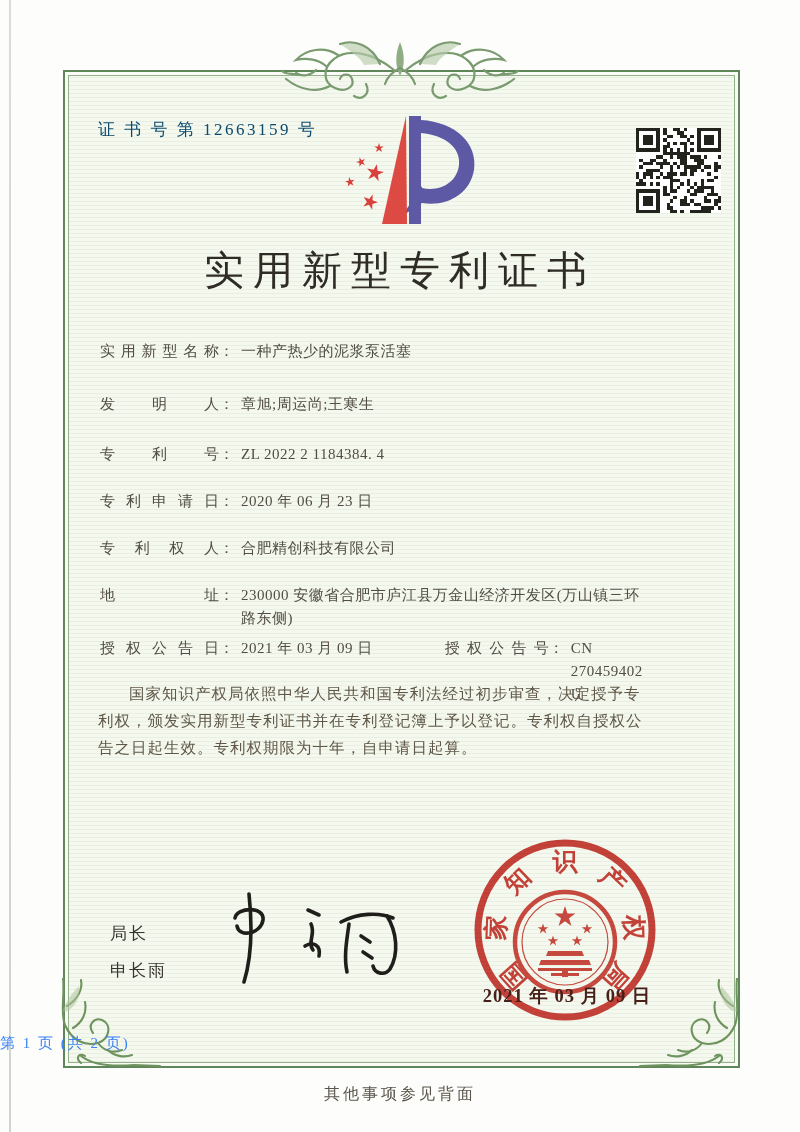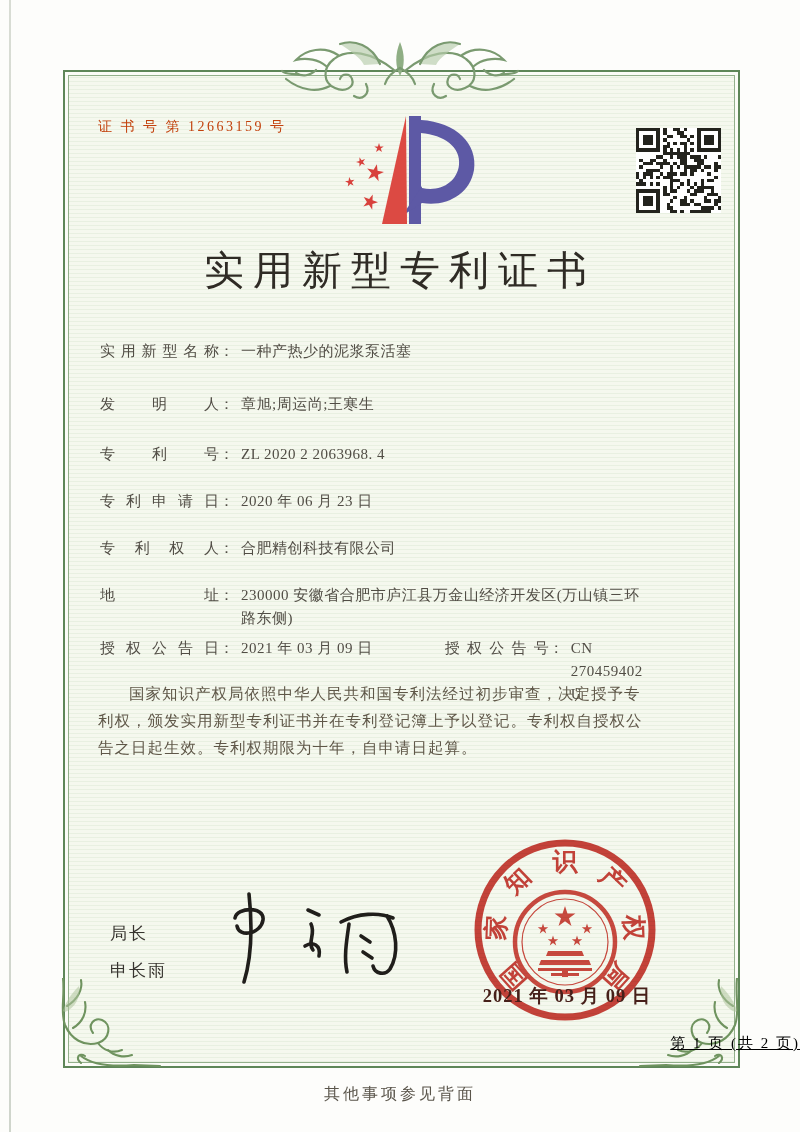--- a/index.html
+++ b/index.html
@@ -27,21 +27,21 @@
       repeating-linear-gradient(0deg,
         rgba(148,184,136,0.13) 0px, rgba(148,184,136,0.13) 1px,
         rgba(255,255,255,0) 1px, rgba(255,255,255,0) 4px);
   }
   .ornament { position:absolute; pointer-events:none; }
   .ornament svg { display:block; }
 
   
   .cert-number {
     position:absolute; left:98px; top:118px;
-    font-size:14px; letter-spacing:2.5px; color:#c2410c;
+    font-size:17px; letter-spacing:2.5px; color:#0c4a6e;
   }
   .logo { position:absolute; left:330px; top:110px; width:152px; height:128px; }
   .qr {
     position:absolute; left:636px; top:128px; width:85px; height:85px;
     display:grid; grid-template-columns:repeat(25,1fr); grid-template-rows:repeat(25,1fr);
     background:#ffffff;
   }
   .qr div.on { background:#23231d; }
 
   .title {
@@ -81,22 +81,22 @@
   .seal-char {
     font-size:25px; font-weight:bold; fill:#c8362e;
     text-anchor:middle; dominant-baseline:central;
     font-family:"Liberation Serif","DejaVu Serif",serif;
   }
   .seal-date {
     position:absolute; left:477px; top:983px; width:180px; text-align:center;
     font-size:18.5px; font-weight:bold; color:#47201a; letter-spacing:1px; z-index:5;
   }
   .page-num {
-    position:absolute; left:0; right:0; top:1034px; text-align:right;
-    font-size:15px; letter-spacing:2px; color:#000000;text-decoration:underline;
+    position:absolute; left:0; right:0; top:1034px; text-align:left;
+    font-size:15px; letter-spacing:2px; color:#3b82f6;
   }
   .back-note {
     position:absolute; left:0; right:0; top:1084px; text-align:center;
     font-size:16px; letter-spacing:3px; color:#5a554b;
   }
 </style>
 </head>
 <body>
 
 <div class="page">
@@ -821,21 +821,21 @@
       <span class="fvalue">一种产热少的泥浆泵活塞</span>
     </div>
     <div class="frow mb27">
       <span class="flabel">发明人</span>
         <span class="fcolon">：</span>
       <span class="fvalue">章旭;周运尚;王寒生</span>
     </div>
     <div class="frow mb24">
       <span class="flabel">专利号</span>
         <span class="fcolon">：</span>
-      <span class="fvalue">ZL 2020 2 2063968. 4</span>
+      <span class="fvalue">ZL 2022 2 1184384. 4</span>
     </div>
     <div class="frow mb24">
       <span class="flabel">专利申请日</span>
         <span class="fcolon">：</span>
       <span class="fvalue">2020 年 06 月 23 日</span>
     </div>
     <div class="frow mb24">
       <span class="flabel">专利权人</span>
         <span class="fcolon">：</span>
       <span class="fvalue">合肥精创科技有限公司</span>

